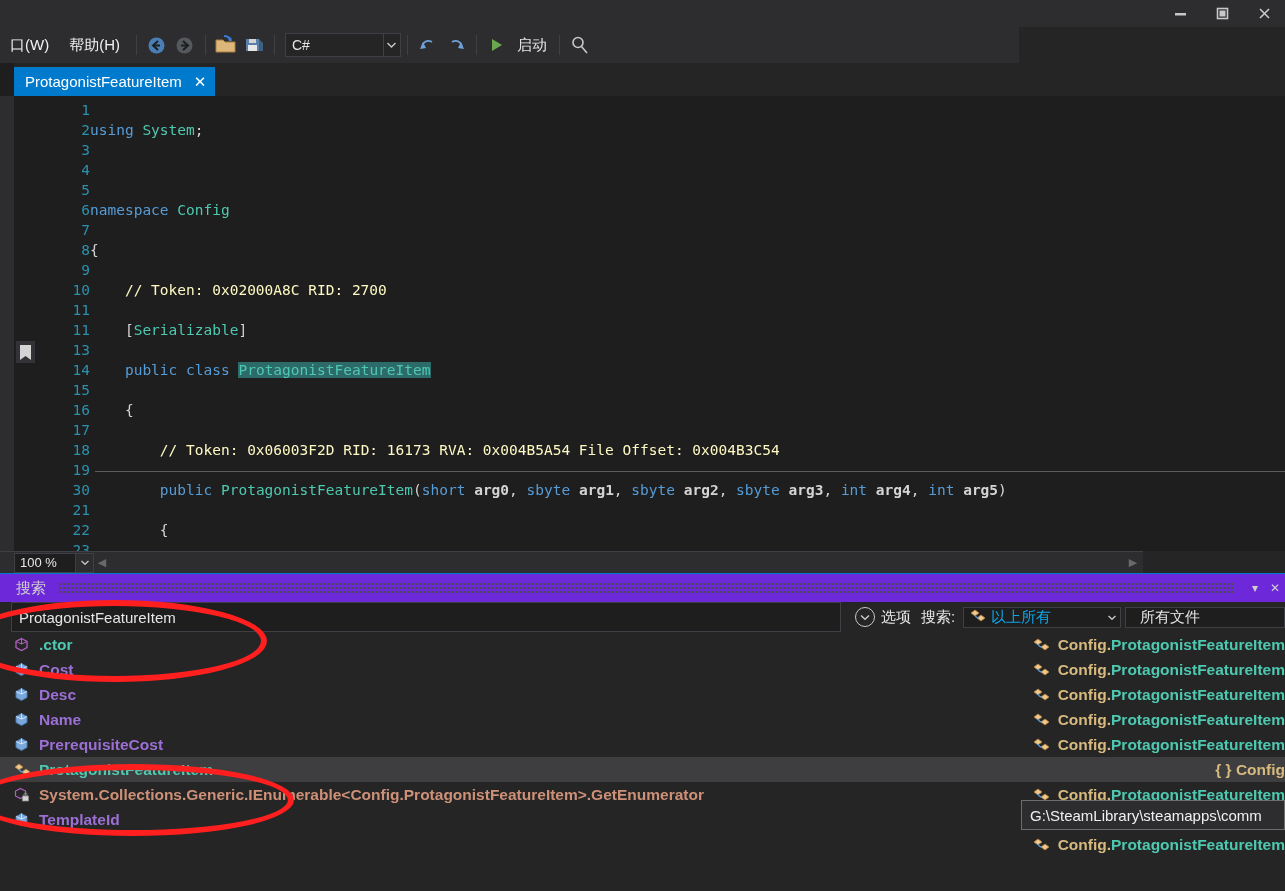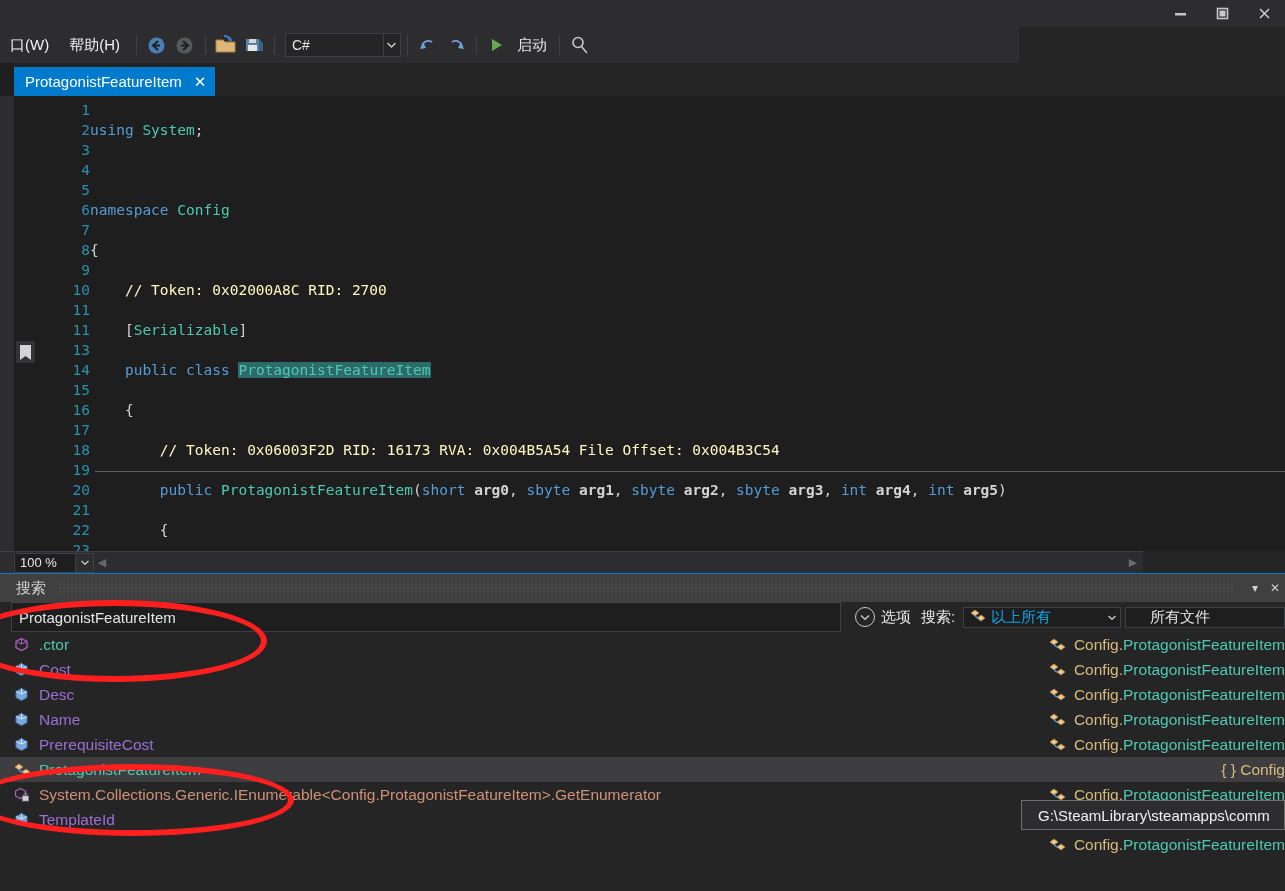--- a/index.html
+++ b/index.html
@@ -107,21 +107,21 @@
   .hs-left { width:16px; text-align:center; color:#686868; font-size:11px; }
   .hs-right { width:16px; text-align:center; color:#686868; font-size:11px; position:absolute; right:2px;}
 
   
   .searchpanel {
     position: absolute; top: 573px; left: 0; width: 1285px; height: 318px;
     background: #252526; border-top: 1px solid #007acc;
   }
   .sp-header {
     position: relative; height: 28px; display: flex; align-items: center;
-    background: #404040;
+    background: #6d28d9;
   }
   .sp-title { color: #cfcfcf; font-size: 15px; padding-left: 16px; }
   .sp-dots { flex: 1; height: 10px; margin: 0 12px;
     background-image: radial-gradient(#4a4a4a 1px, transparent 1px);
     background-size: 4px 4px; background-position: 0 3px; }
   .sp-hbtn { width: 20px; color: #d0d0d0; font-size: 12px; text-align:center; }
 
   .sp-row {
     position:absolute; top: 28px; left:0; width: 1285px; height: 30px;
     display: flex; align-items: stretch;
@@ -139,48 +139,49 @@
   .sp-optlabel { color: #e6e6e6; font-size: 15px; margin-left: 6px; }
   .sp-searchlabel { color: #e6e6e6; font-size: 15px; margin-left: 10px; }
   .sp-combo {
     margin-left: 8px; width: 158px; background: #1e1e1e; border: 1px solid #3f3f46;
     display:flex; align-items:center; color:#0ea5e9; font-size:15px;
   }
   .sp-combo .cv { flex:1; padding-left: 6px; display:flex; align-items:center; gap:5px; }
   .sp-combo .ar { width: 16px; text-align:center; color:#c8c8c8; font-size:9px;}
   .sp-combo2 {
     margin-left: 4px; width: 160px; background: #1e1e1e; border: 1px solid #3f3f46;
-    display:flex; align-items:center; color:#e6e6e6; font-size:15px; padding-left: 24px;
+    display:flex; align-items:center; color:#e6e6e6; font-size:15px; padding-left: 14px;
   }
 
   
   .results {
     position: absolute; top: 58px; left: 0; width: 1285px; height: 260px;
     overflow: hidden;
+    font-weight: bold;
   }
   .res-row {
     position: relative; height: 25px; display: flex; align-items: center;
     font-size: 15.5px; white-space: nowrap;
   }
   .res-row.sel { background: #3e3e40; }
   .res-left { display: flex; align-items: center; padding-left: 14px; width: 1020px; }
   .res-icon { width: 18px; height: 16px; margin-right: 7px; display:flex; align-items:center; }
   .res-right { position: absolute; right: 0; display: flex; align-items: center; padding-right: 0; }
   .ns { color: #d7ba7d; }
   .cls { color: #4ec9b0; }
   .prop { color: #9b6fd4; }
   .ctorc { color: #4ec9b0; }
   .orange { color: #ce9178; }
 
   
   .tooltip {
     position: absolute; left: 1021px; top: 800px; height: 30px;
     background: #2d2d30; border: 1px solid #6d6d6d;
     color: #f0f0f0; font-size: 15px; display: flex; align-items: center;
-    padding-left: 16px; white-space: nowrap; overflow: hidden; width: 264px;
+    padding-left: 8px; white-space: nowrap; overflow: hidden; width: 264px;
     z-index: 40;
   }
 
   
   .annot { position: absolute; border: 6px solid #ff1f1f; border-radius: 50%; z-index: 50; pointer-events:none; }
   #annot1 { left: -38px; top: 600px; width: 305px; height: 82px; }
   #annot2 { left: -28px; top: 764px; width: 322px; height: 72px; }
 </style>
 </head>
 <body>
@@ -316,21 +317,21 @@
         <div>10</div>
       <div>11</div>
         <div>11</div>
       <div>13</div>
         <div>14</div>
       <div>15</div>
         <div>16</div>
       <div>17</div>
         <div>18</div>
       <div>19</div>
-        <div>20</div>
+        <div>30</div>
       <div>21</div>
         <div>22</div>
       <div>23</div>
         <div>24</div>
     </div>
 
     <div class="code">
 <div class="ln"><span class="kw">using</span> <span class="ty">System</span>;</div>
 <div class="ln"></div>
 <div class="ln"><span class="kw">namespace</span> <span class="ty">Config</span></div>

